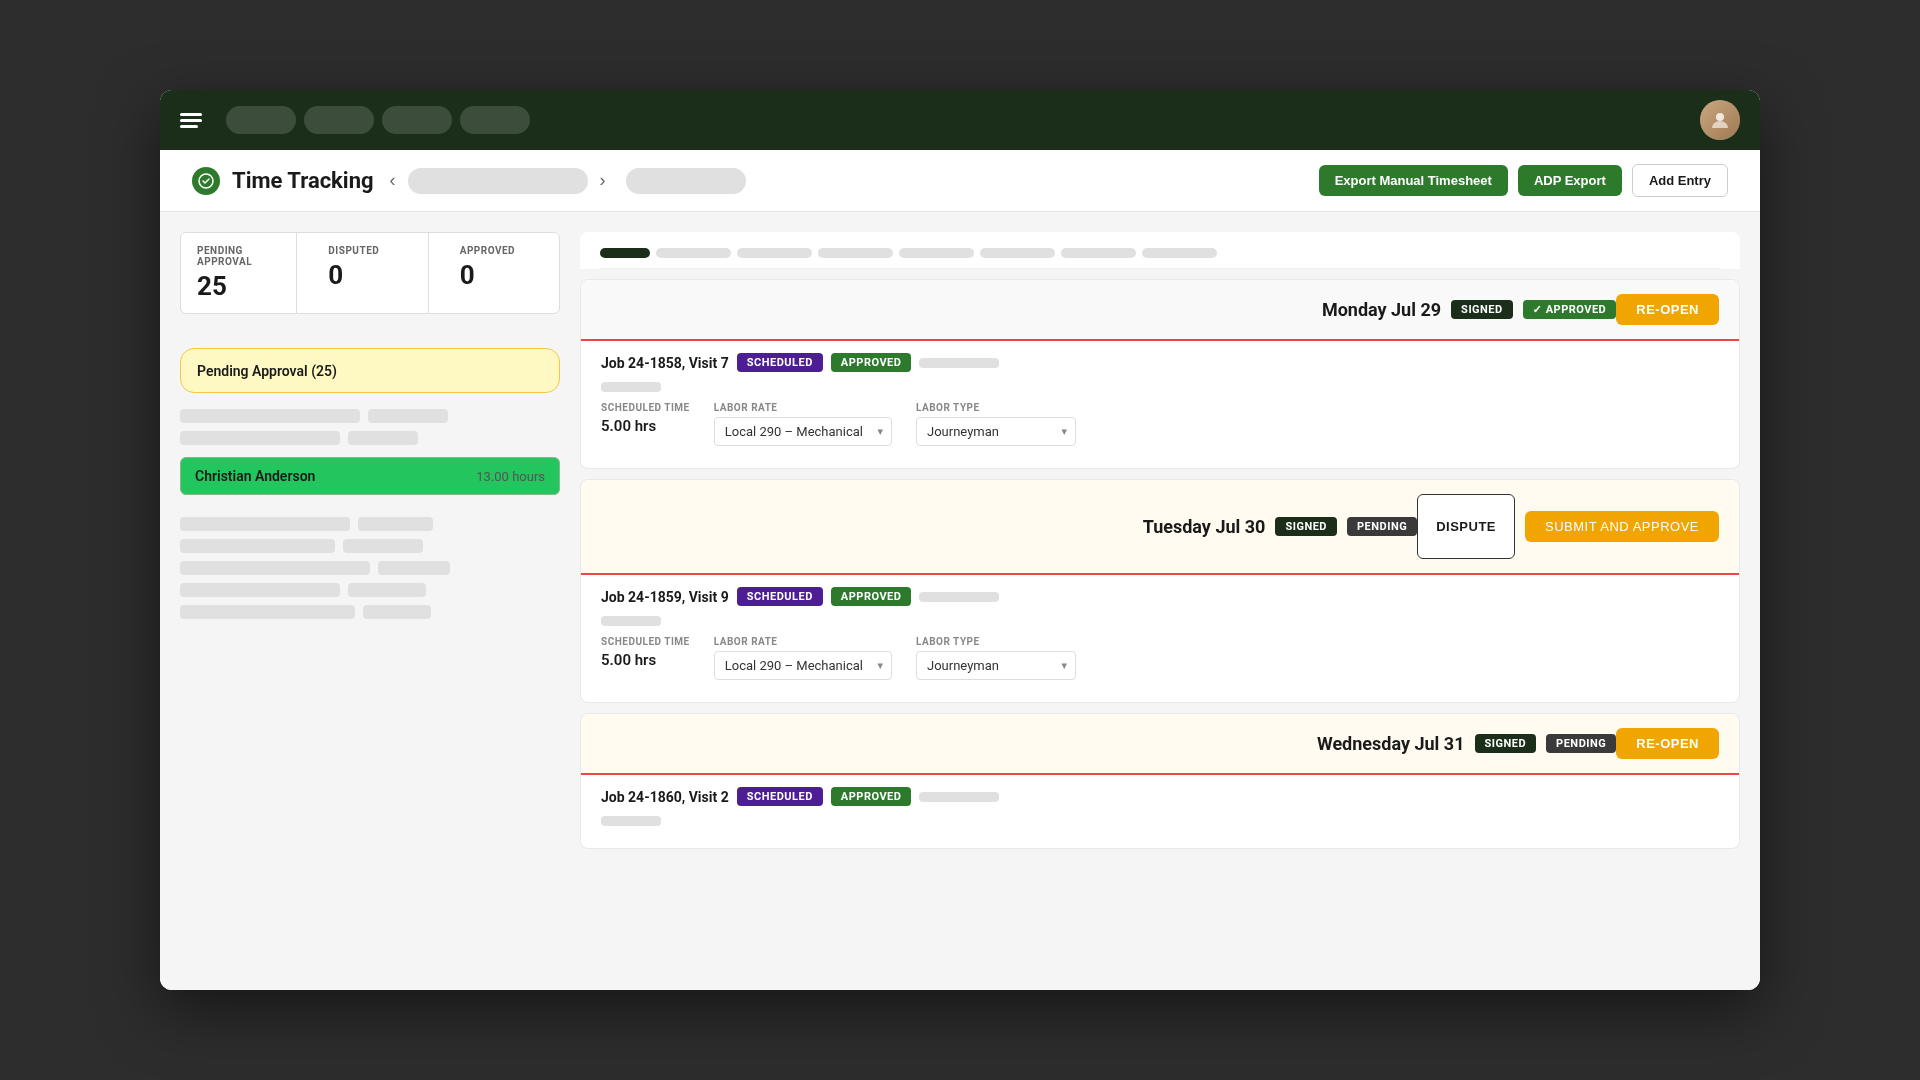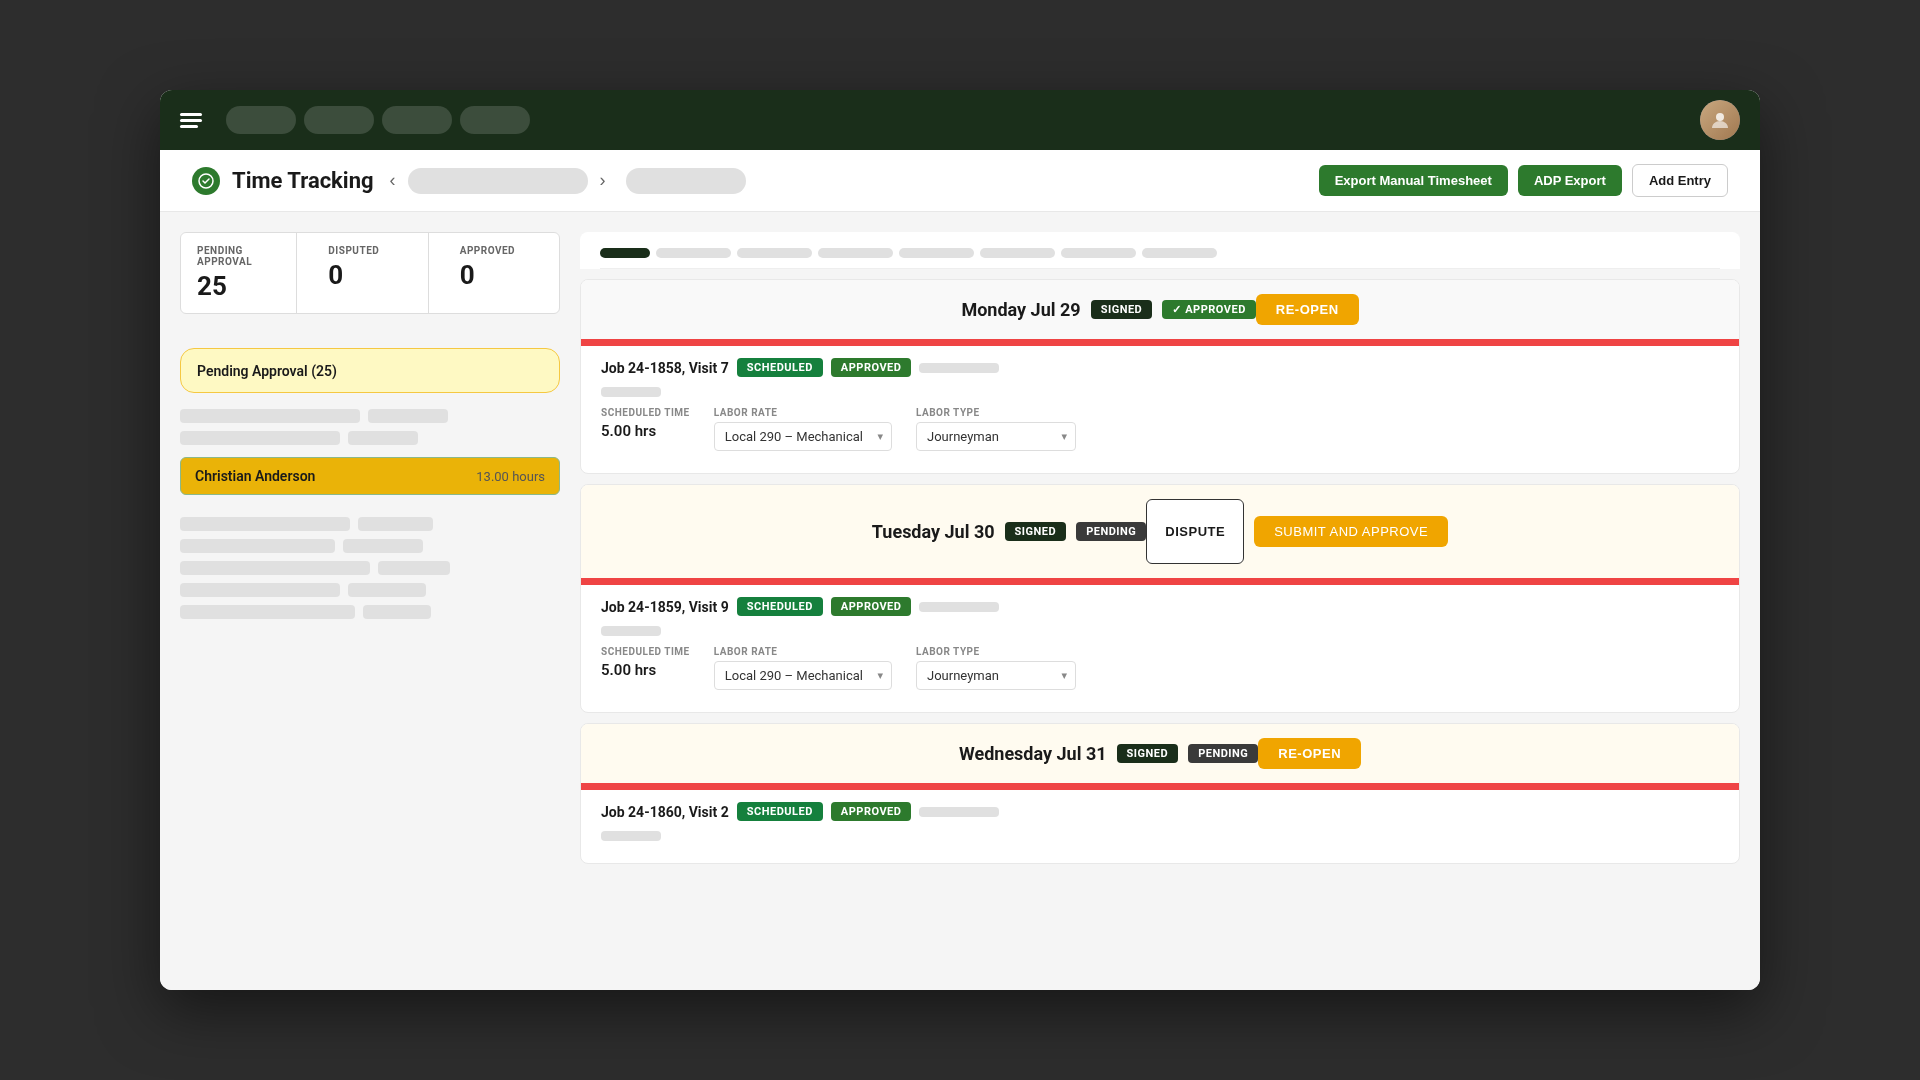--- a/index.html
+++ b/index.html
@@ -256,21 +256,21 @@
       border: 1.5px solid #ddd;
       border-radius: 6px;
       padding: 10px 14px;
       display: flex;
       align-items: center;
       justify-content: space-between;
       margin-bottom: 6px;
       cursor: pointer;
     }
     .employee-item.active {
-      background: #eab308;
+      background: #22c55e;
       border-color: #8ab88a;
     }
     .employee-name {
       font-size: 14px;
       font-weight: 600;
       color: #1a1a1a;
     }
     .employee-hours {
       font-size: 13px;
       color: #555;
@@ -337,24 +337,24 @@
       background: #fff;
       border: 1.5px solid #e8e8e8;
       border-radius: 8px;
       margin: 10px 0 0;
       overflow: hidden;
     }
 
     .day-card-header {
       display: flex;
       align-items: center;
-      justify-content: center;
+      justify-content: flex-end;
       padding: 14px 20px;
       background: #f9f9f9;
-      border-bottom: 7px solid #ef4444;
+      border-bottom: 2px solid #ef4444;
     }
     .day-card-header.pending-bg {
       background: #fffbf0;
     }
     .day-header-left {
       display: flex;
       align-items: center;
       gap: 10px;
     }
     .day-title {
@@ -440,21 +440,21 @@
       align-items: center;
       gap: 8px;
       margin-bottom: 10px;
     }
     .job-title {
       font-size: 14px;
       font-weight: 700;
       color: #1a1a1a;
     }
     .badge-scheduled {
-      background: #15803d;
+      background: #4c1d95;
       color: #fff;
     }
 
     .time-details-row {
       display: flex;
       gap: 24px;
     }
     .detail-group {
       display: flex;
       flex-direction: column;

